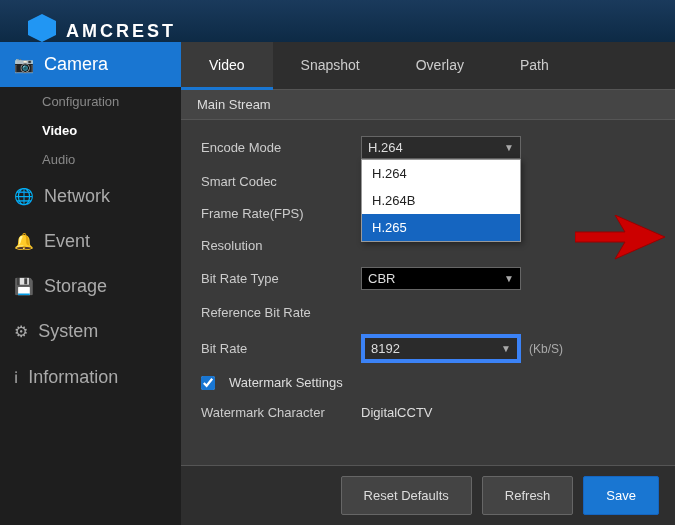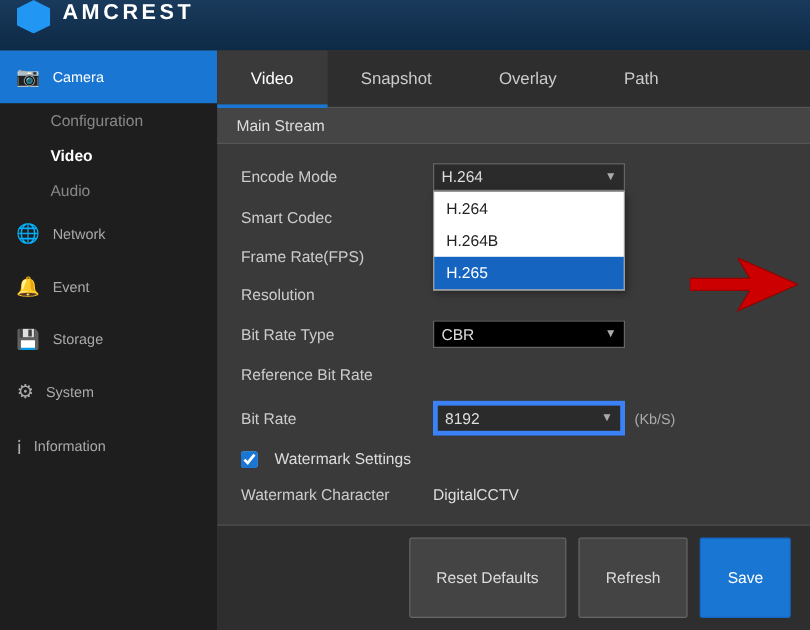--- a/index.html
+++ b/index.html
@@ -3,22 +3,22 @@
   <meta charset="utf-8">
   <style>
     * { box-sizing: border-box; margin: 0; padding: 0; }
     body { width: 675px; height: 525px; overflow: hidden; font-family: Arial, sans-serif; font-size: 13px; background: #2b2b2b; }
 
     
     .header {
       height: 42px;
       background: linear-gradient(to bottom, #1a3a5c, #0d2a45);
       display: flex;
-      align-items: flex-start;
-      padding: 0 14px;
+      align-items: flex-end;
+      padding: 0 28px;
       gap: 10px;
     }
     .logo-icon {
       width: 28px; height: 28px;
       background: #2196F3;
       clip-path: polygon(50% 0%, 100% 25%, 100% 75%, 50% 100%, 0% 75%, 0% 25%);
       display: flex; align-items: center; justify-content: center;
     }
     .logo-text {
       color: white;
@@ -43,21 +43,21 @@
       padding: 12px 14px;
       color: #aaa;
       cursor: pointer;
       gap: 10px;
     }
     .sidebar-item.active {
       background: #1976d2;
       color: white;
     }
     .sidebar-item .icon { font-size: 16px; }
-    .sidebar-label { font-size: 12px; }
+    .sidebar-label { font-size: 18px; }
     .sidebar-sub { padding: 7px 14px 7px 42px; color: #888; cursor: pointer; font-size: 13px; }
     .sidebar-sub.active { color: white; font-weight: bold; }
 
     
     .main { flex: 1; background: #3a3a3a; display: flex; flex-direction: column; }
 
     
     .tabs {
       display: flex;
       background: #2e2e2e;
@@ -172,21 +172,21 @@
     
     .button-bar {
       display: flex;
       justify-content: flex-end;
       padding: 10px 16px;
       gap: 10px;
       background: #2e2e2e;
       border-top: 1px solid #555;
     }
     .btn {
-      padding: 25px 22px;
+      padding: 11px 22px;
       font-size: 13px;
       cursor: pointer;
       border: 1px solid #666;
       background: #444;
       color: #ddd;
       border-radius: 2px;
     }
     .btn-primary {
       background: #1976d2;
       color: white;

